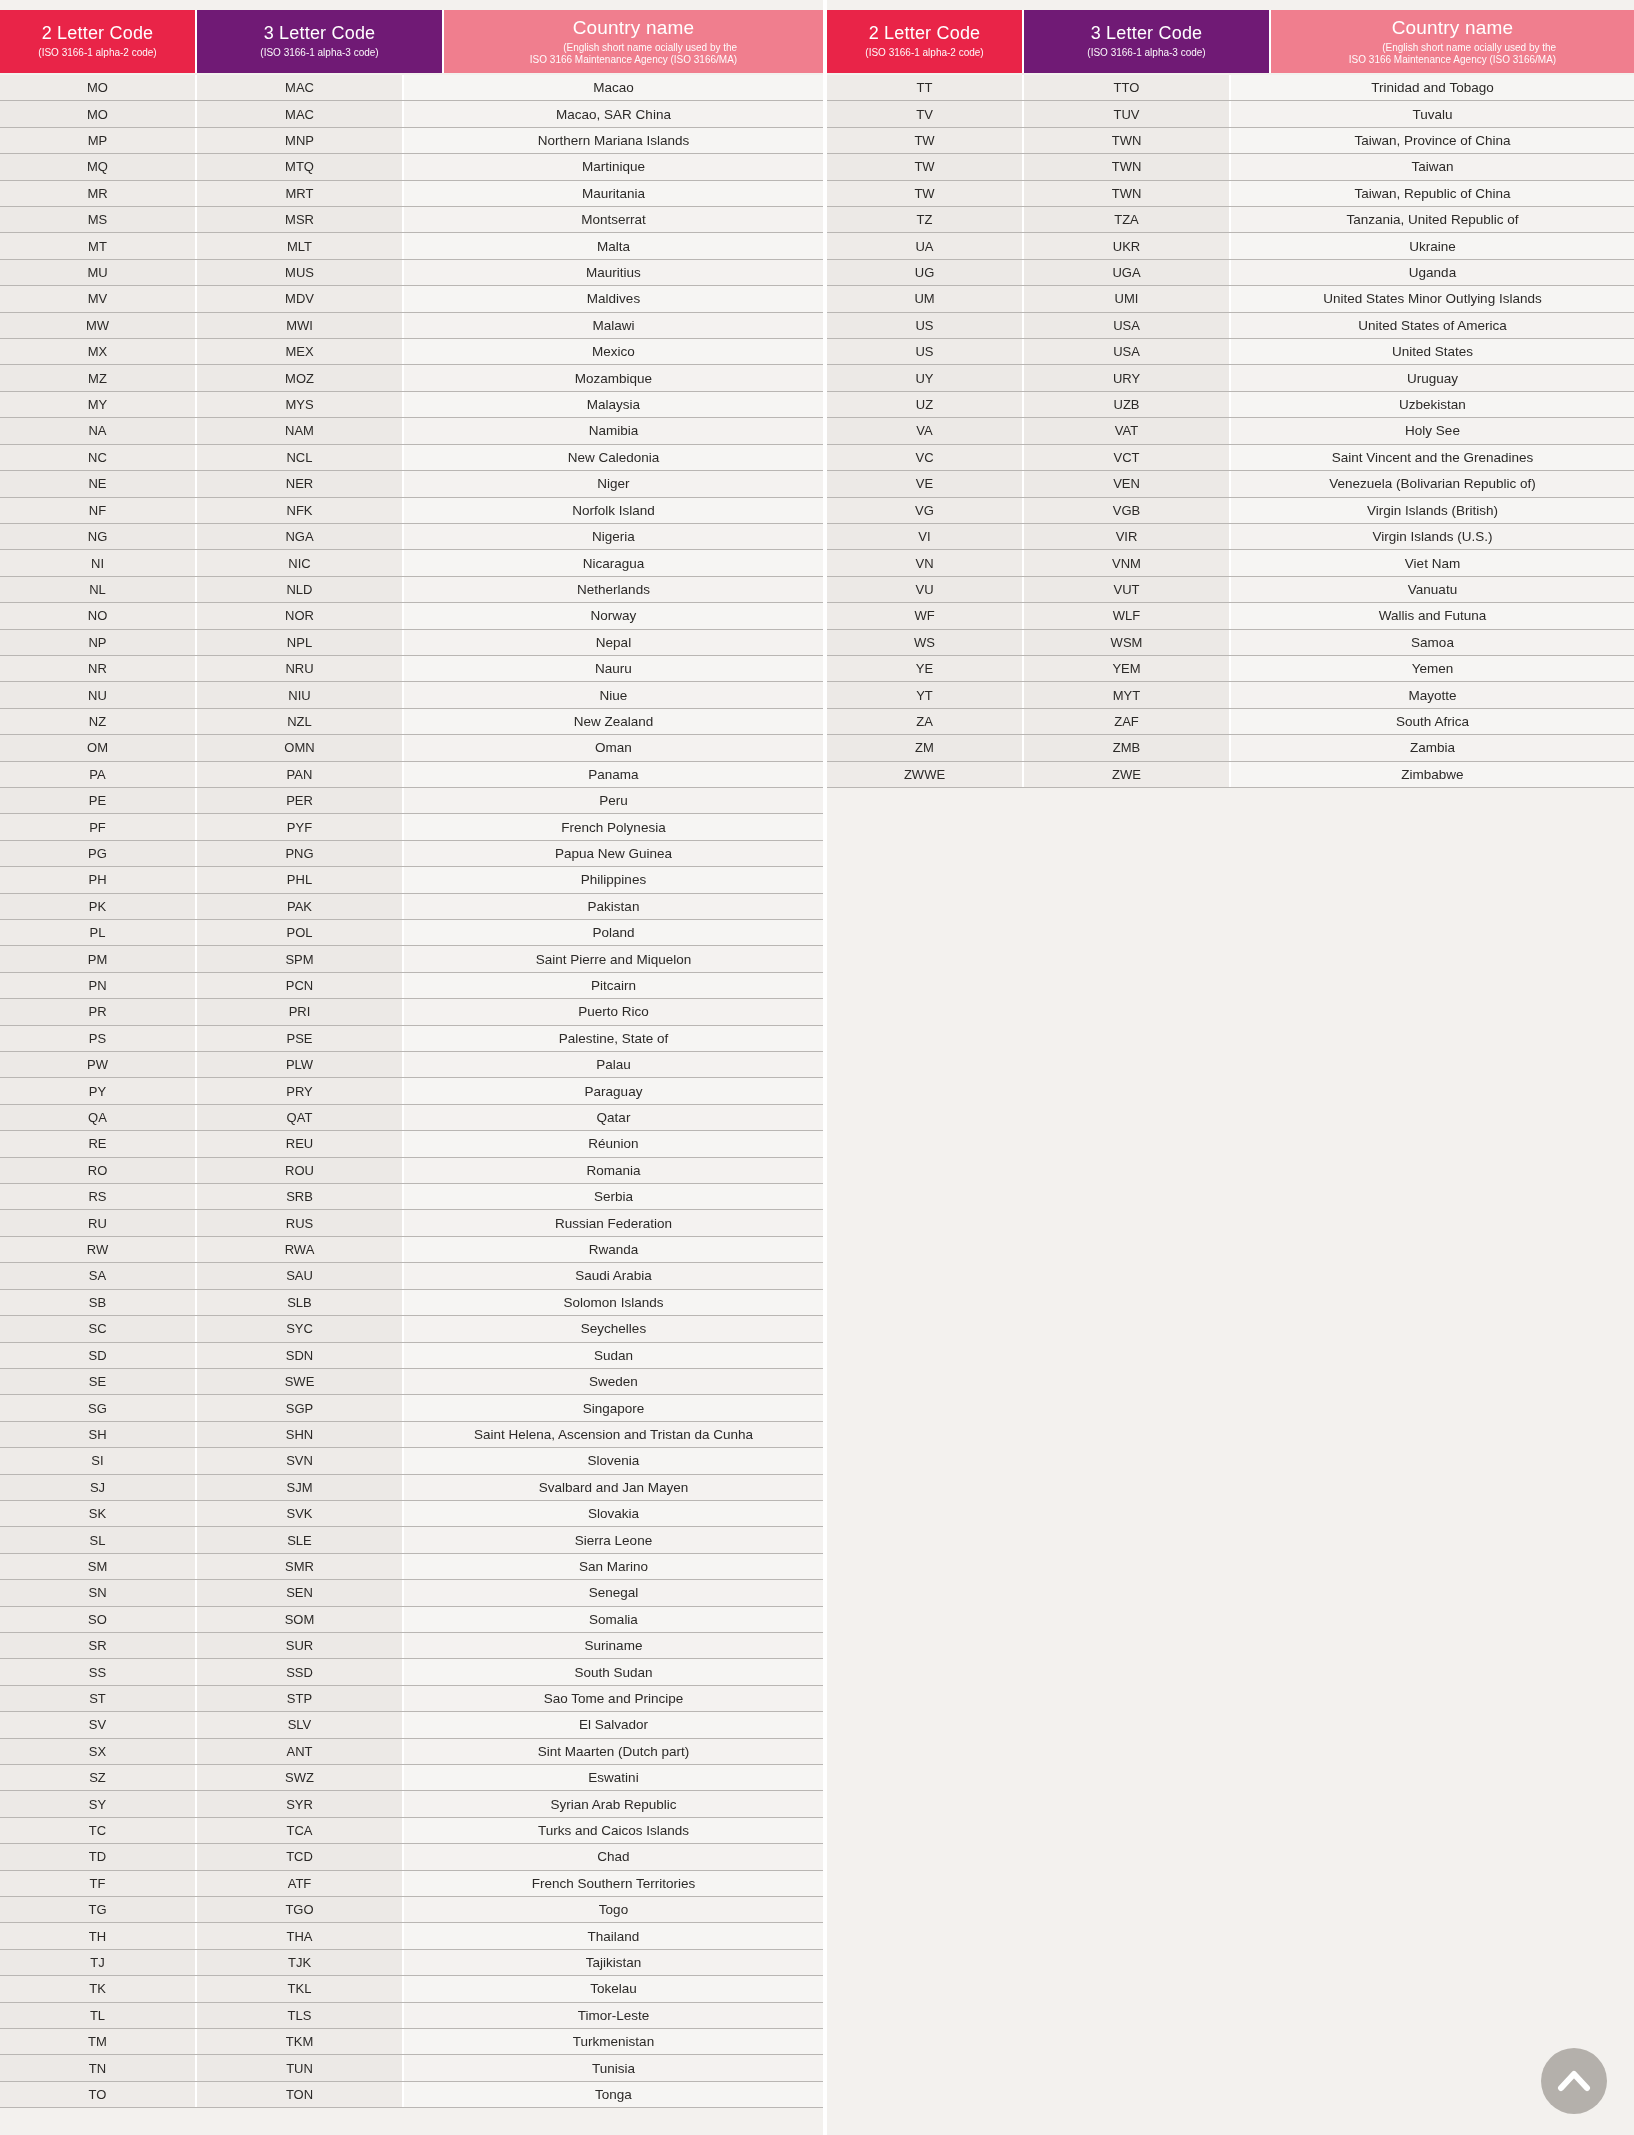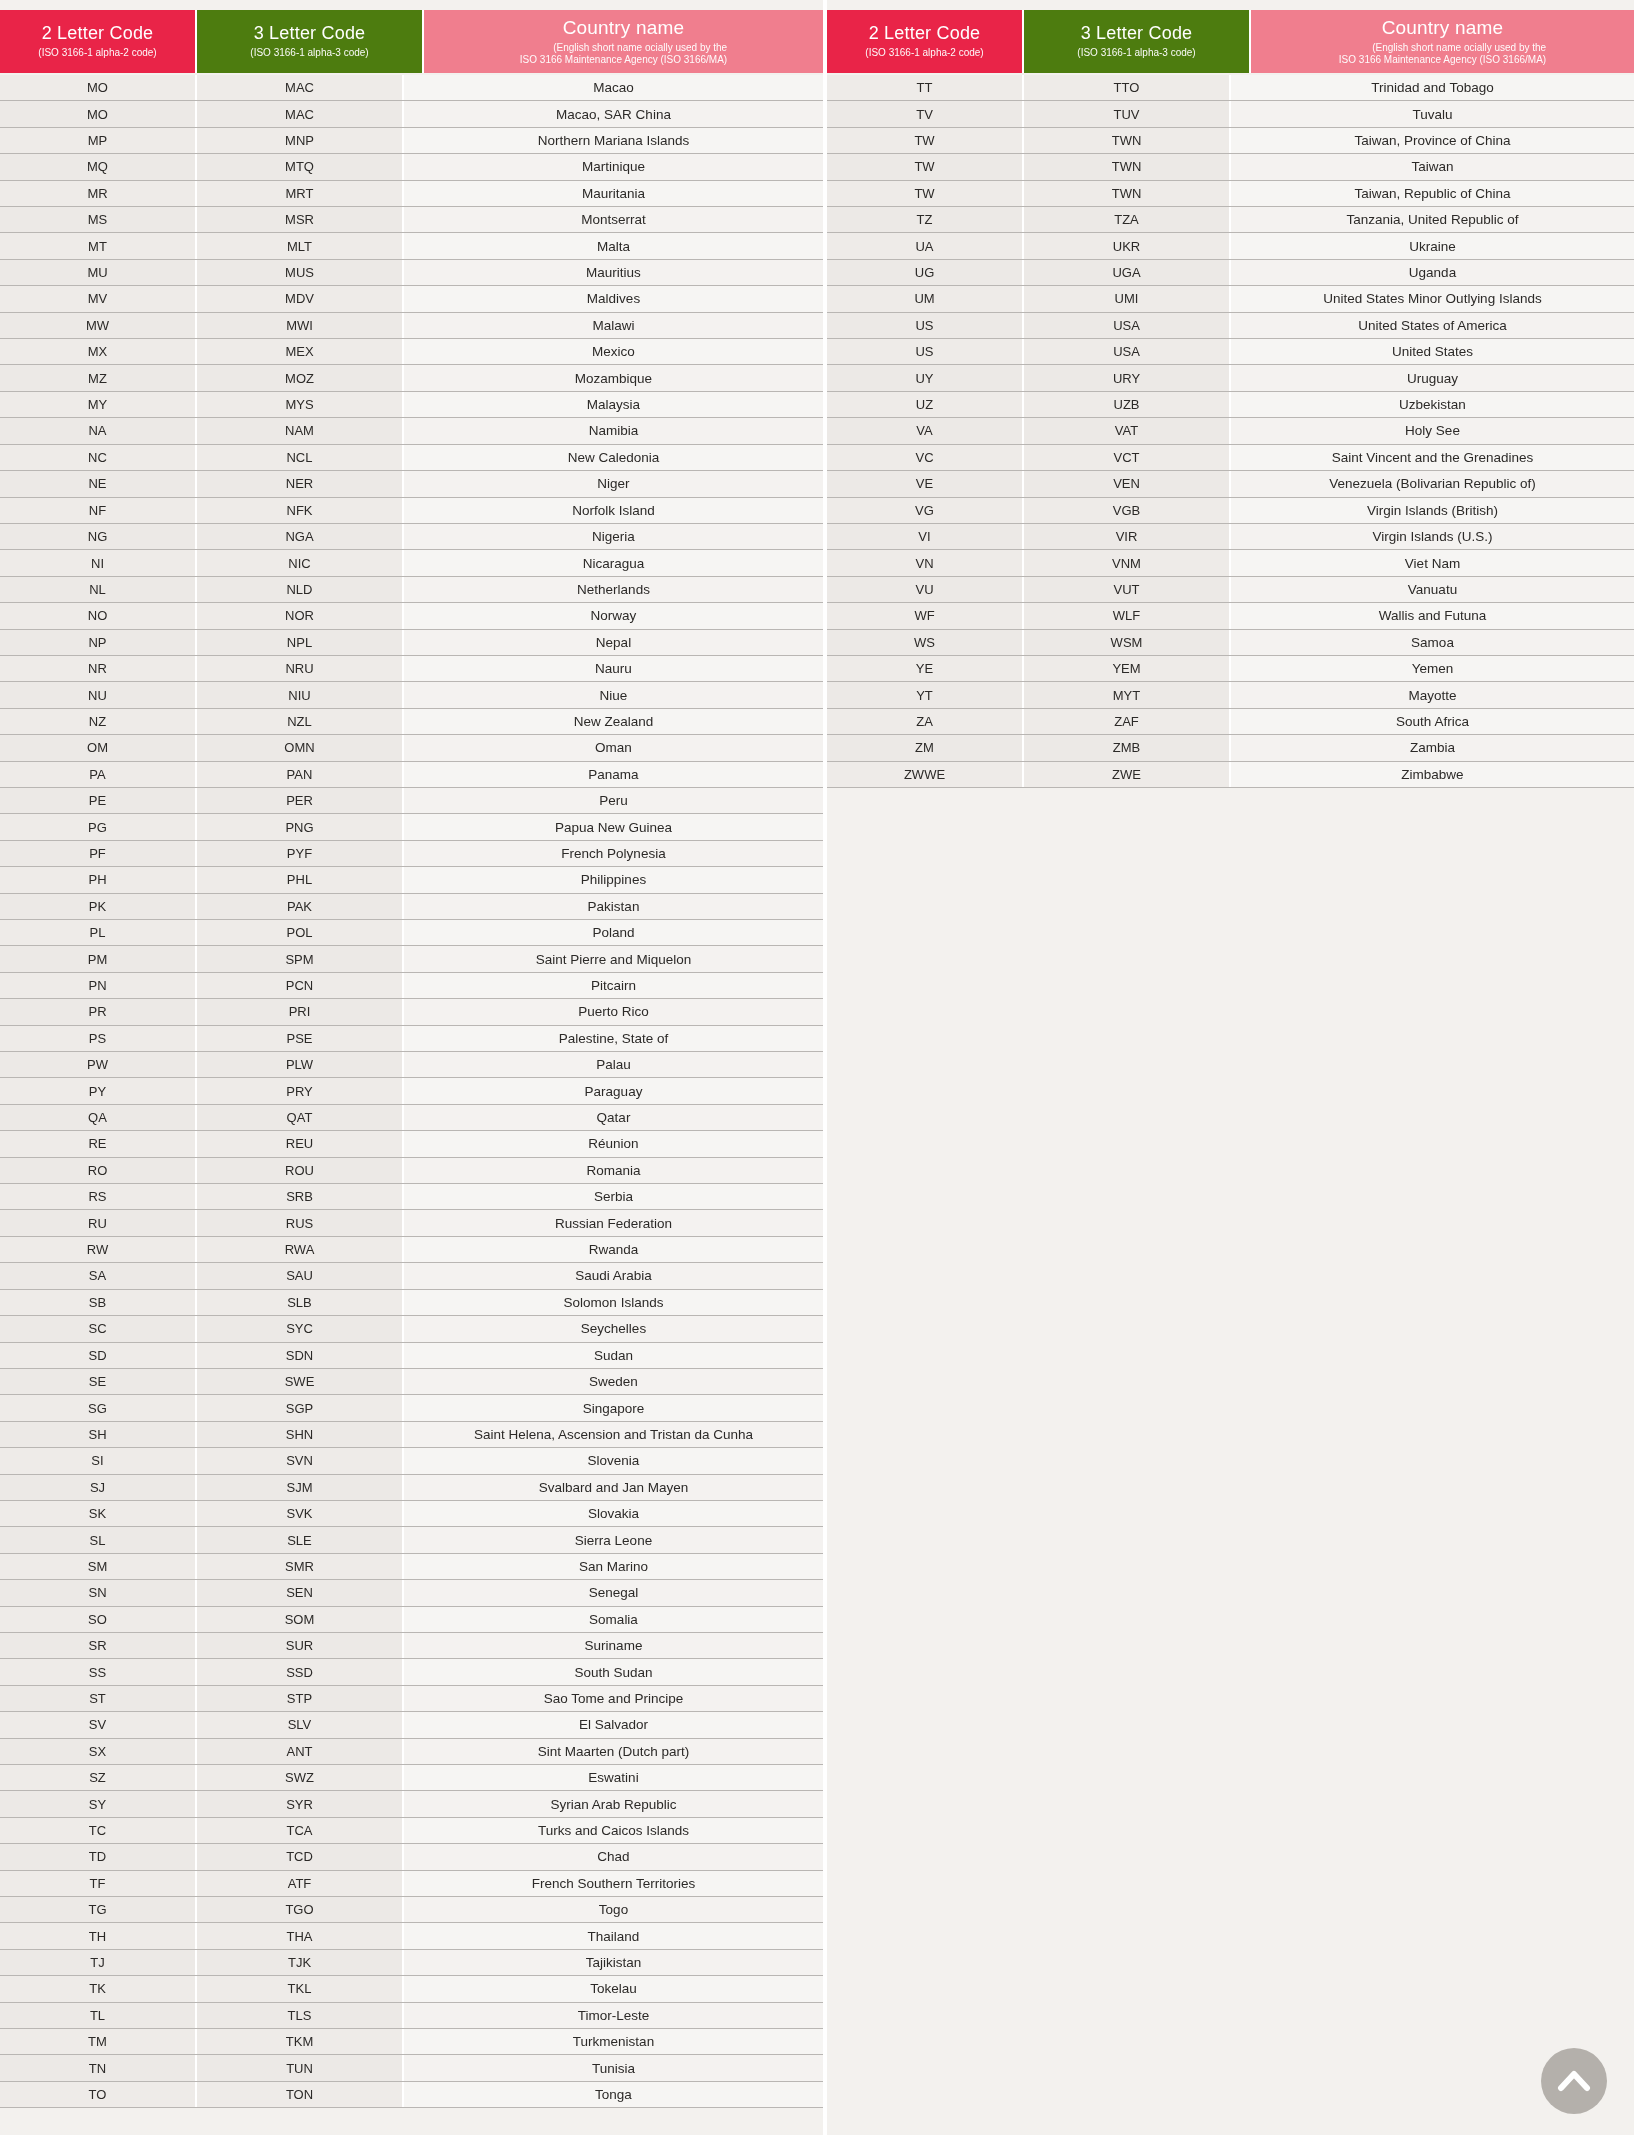--- a/index.html
+++ b/index.html
@@ -27,21 +27,21 @@
   
   .thead { display: flex; height: 73px; margin-bottom: 2px; }
   .th {
     display: flex; flex-direction: column;
     align-items: center; justify-content: center;
     color: #ffffff; text-align: center;
     box-sizing: border-box;
     margin-top: 10px;
   }
   .th.w1 { width: 197px; background: #e92448; border-right: 2px solid #ffffff; }
-  .th.w2 { width: 227px; background: #4d7c0f; border-right: 2px solid #ffffff; }
+  .th.w2 { width: 247px; background: #701a75; border-right: 2px solid #ffffff; }
   .th.w3 { flex: 1;      background: #f07e8e; text-align: right; }
   .th .title { font-size: 18px; letter-spacing: .2px; }
   .th.w3 .title { font-size: 19px; }
   .th .sub { font-size: 10px; margin-top: 3px; line-height: 1.25; opacity: .97; }
 
   
   .trow {
     display: flex;
     height: 26.41px;
     box-sizing: border-box;
@@ -231,28 +231,28 @@
           <div class="tcell c0">PA</div>
           <div class="tcell c1">PAN</div>
           <div class="tcell c2">Panama</div>
         </div>
         <div class="trow">
           <div class="tcell c0">PE</div>
           <div class="tcell c1">PER</div>
           <div class="tcell c2">Peru</div>
         </div>
         <div class="trow">
+          <div class="tcell c0">PF</div>
+          <div class="tcell c1">PYF</div>
+          <div class="tcell c2">French Polynesia</div>
+        </div>
+        <div class="trow">
           <div class="tcell c0">PG</div>
           <div class="tcell c1">PNG</div>
           <div class="tcell c2">Papua New Guinea</div>
-        </div>
-        <div class="trow">
-          <div class="tcell c0">PF</div>
-          <div class="tcell c1">PYF</div>
-          <div class="tcell c2">French Polynesia</div>
         </div>
         <div class="trow">
           <div class="tcell c0">PH</div>
           <div class="tcell c1">PHL</div>
           <div class="tcell c2">Philippines</div>
         </div>
         <div class="trow">
           <div class="tcell c0">PK</div>
           <div class="tcell c1">PAK</div>
           <div class="tcell c2">Pakistan</div>

